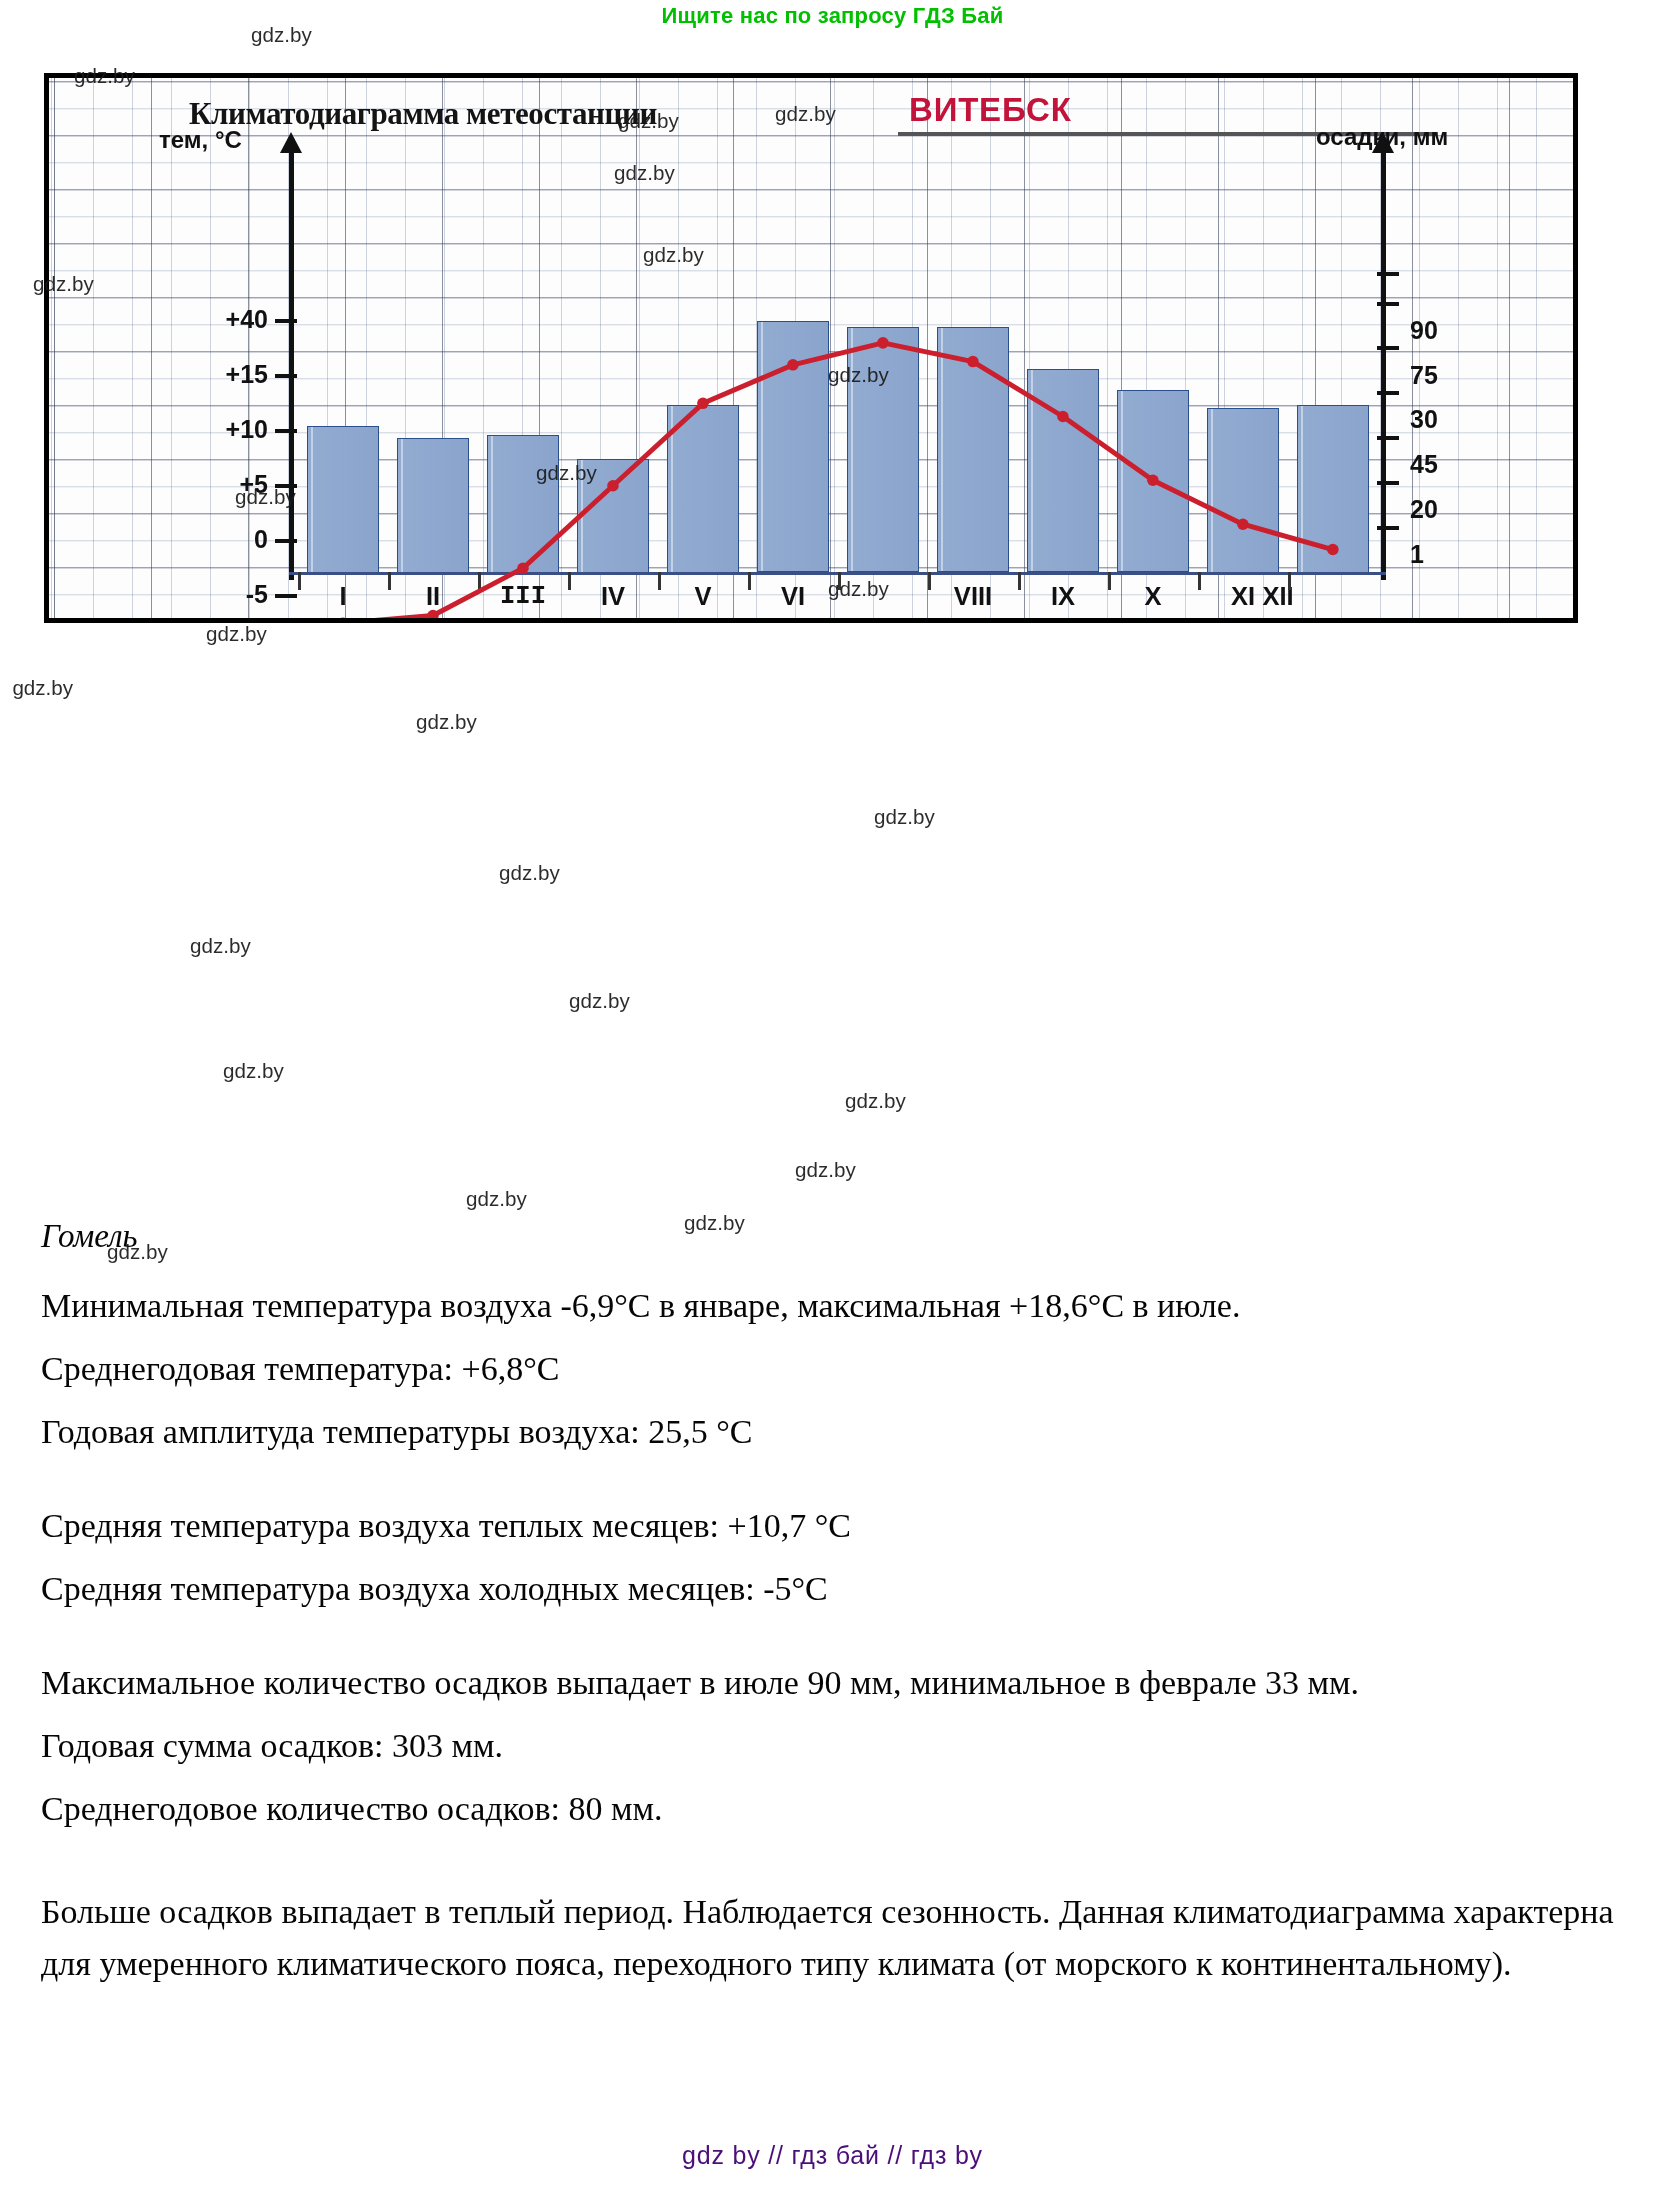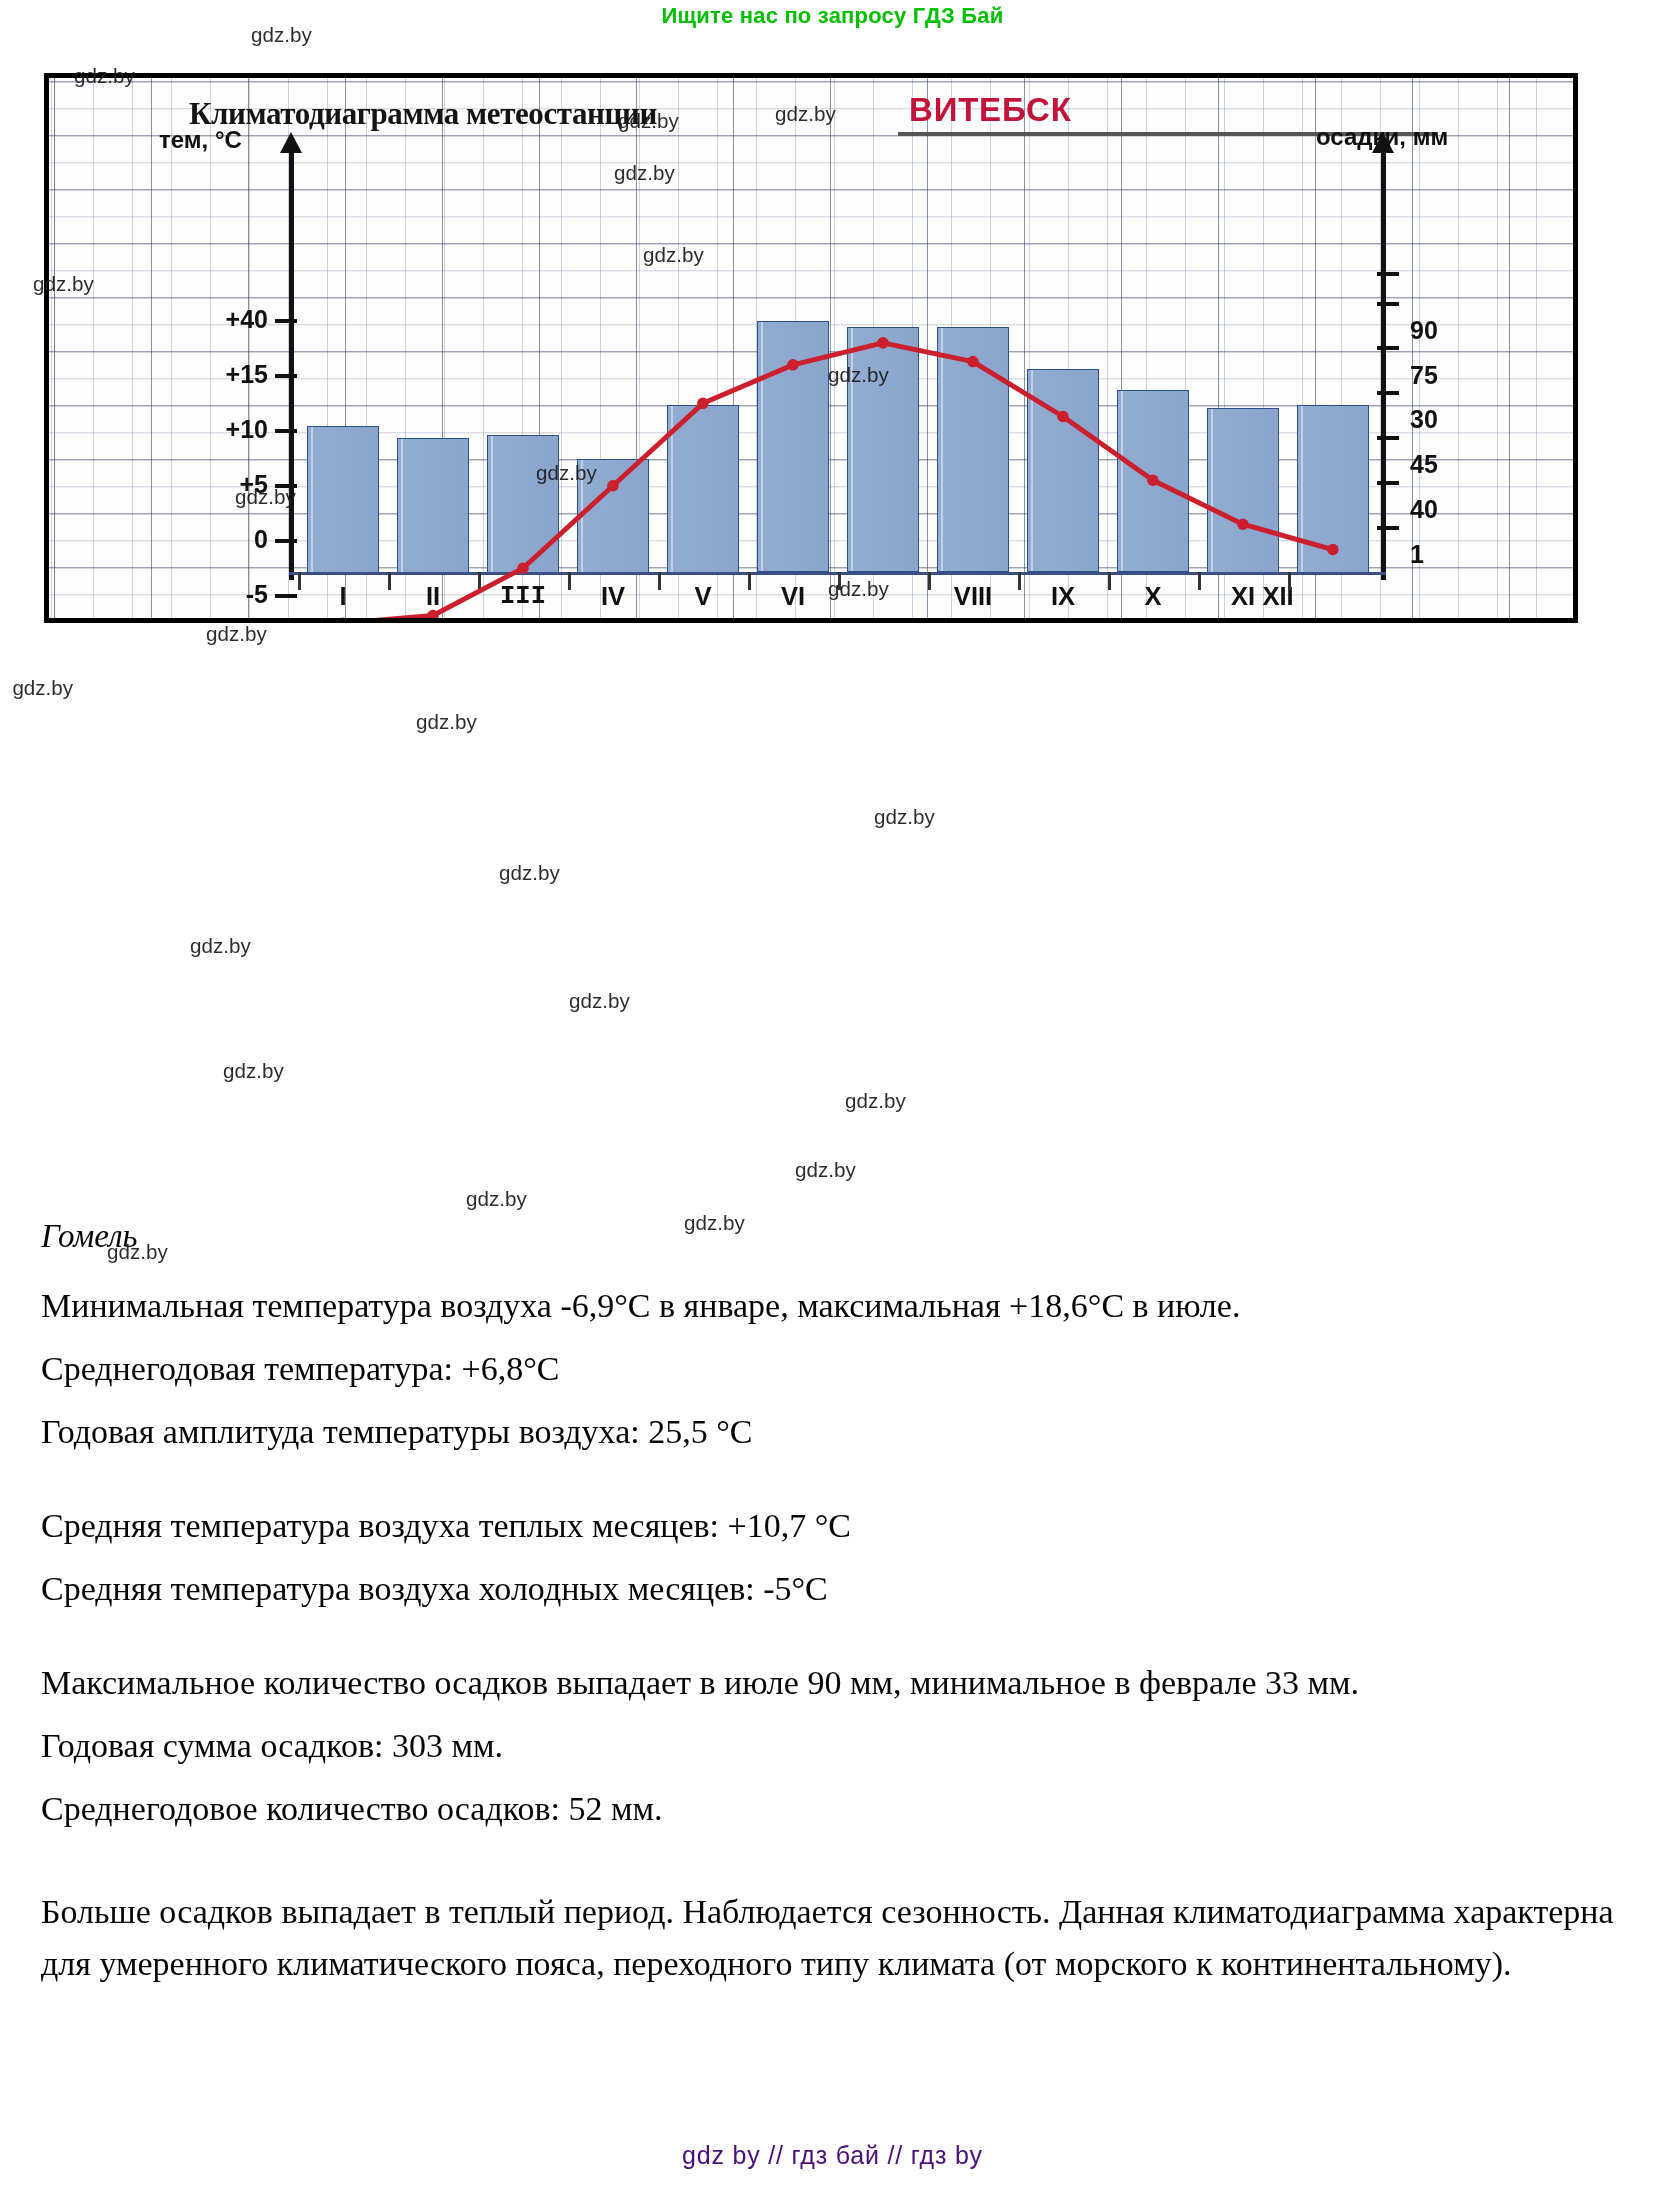--- a/index.html
+++ b/index.html
@@ -131,21 +131,21 @@
       <div id="right-ticks">
           <div class="tick right" style="top: 224px;"></div>
           <div class="ticklbl right" style="top: 209px;">90</div>
           <div class="tick right" style="top: 268px;"></div>
           <div class="ticklbl right" style="top: 254px;">75</div>
           <div class="tick right" style="top: 313px;"></div>
           <div class="ticklbl right" style="top: 298px;">30</div>
           <div class="tick right" style="top: 358px;"></div>
           <div class="ticklbl right" style="top: 343px;">45</div>
           <div class="tick right" style="top: 403px;"></div>
-          <div class="ticklbl right" style="top: 388px;">40</div>
+          <div class="ticklbl right" style="top: 388px;">20</div>
           <div class="tick right" style="top: 448px;"></div>
           <div class="ticklbl right" style="top: 433px;">1</div>
           <div class="tick right" style="top: 194px;"></div>
         </div>
 
       <div id="bars">
           <div class="bar" style="left: 253px; top: 348px; width: 72px; height: 147px;">
             <div class="bar-sheen"></div>
           </div>
           <div class="bar" style="left: 343px; top: 360px; width: 72px; height: 135px;">
@@ -236,21 +236,21 @@
   <p class="city">Гомель</p>
   <p>Минимальная температура воздуха -6,9°C в январе, максимальная +18,6°C в июле.</p>
   <p>Среднегодовая температура: +6,8°C</p>
   <p>Годовая амплитуда температуры воздуха: 25,5 °C</p>
   <div class="gap"></div>
   <p>Средняя температура воздуха теплых месяцев: +10,7 °C</p>
   <p>Средняя температура воздуха холодных месяцев: -5°C</p>
   <div class="gap"></div>
   <p>Максимальное количество осадков выпадает в июле 90 мм, минимальное в феврале 33 мм.</p>
   <p>Годовая сумма осадков: 303 мм.</p>
-  <p>Среднегодовое количество осадков: 52 мм.</p>
+  <p>Среднегодовое количество осадков: 80 мм.</p>
   <div class="gap"></div>
   <p class="wrapline">Больше осадков выпадает в теплый период. Наблюдается сезонность. Данная климатодиаграмма характерна для умеренного климатического пояса, переходного типу климата (от морского к континентальному).</p>
 </div>
 
 <div id="footer">
   <span>gdz by  //  гдз бай  //  гдз by</span>
 </div>
 
 <div class="wm" style="left: 251px; top: 23px;">gdz.by</div>
 <div class="wm" style="left: 775px; top: 102px;">gdz.by</div>

